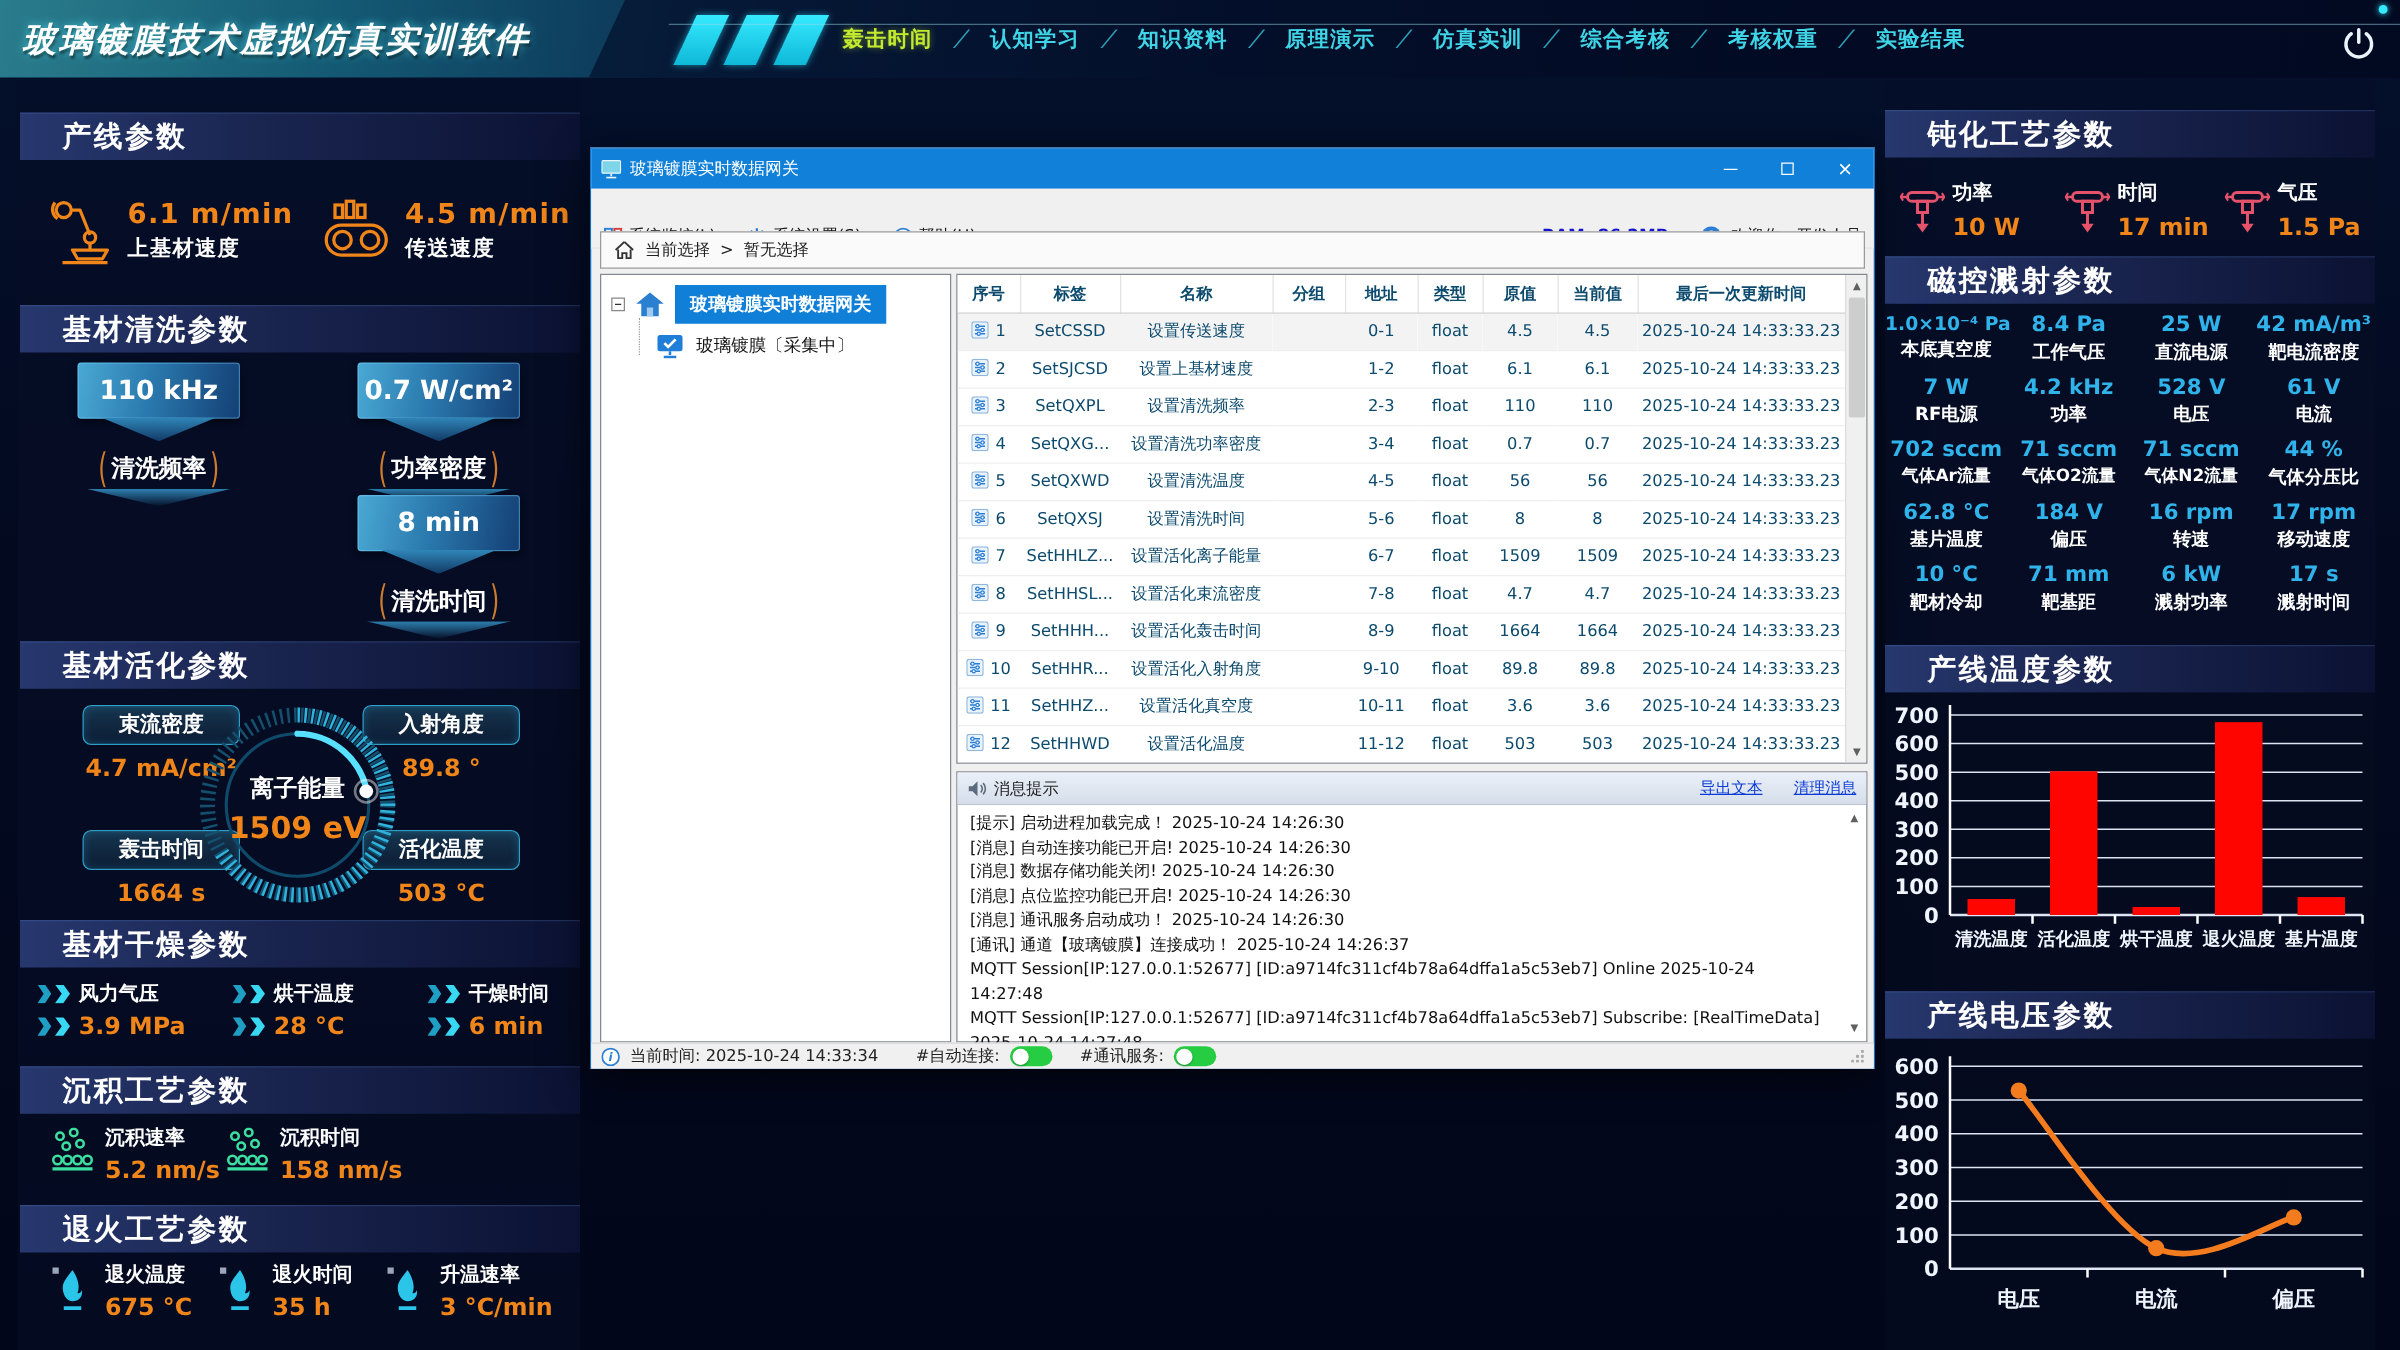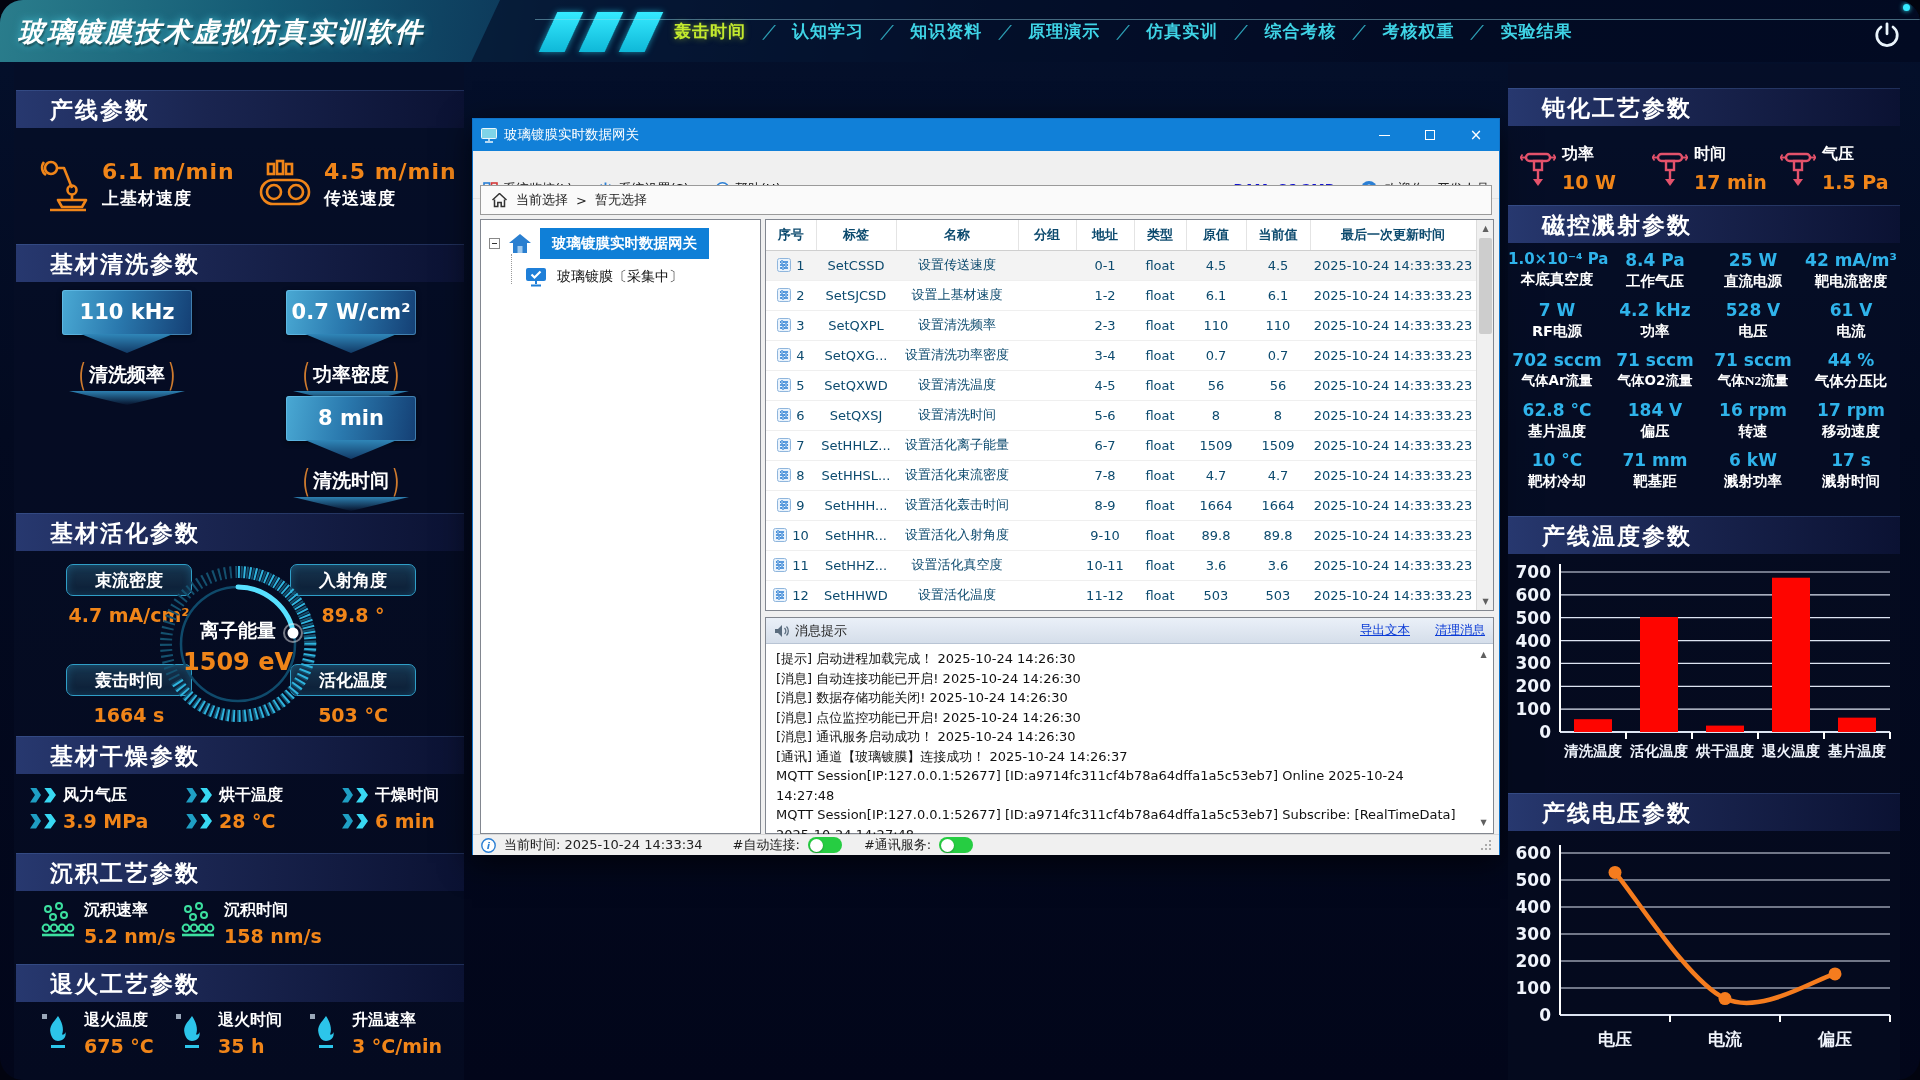--- a/index.html
+++ b/index.html
@@ -1,18 +1,18 @@
 <!DOCTYPE html>
 <html><head>
 <meta charset="utf-8">
 <style>
   html,body{margin:0;padding:0;background:#02040f;}
   *{box-sizing:border-box;font-family:"DejaVu Sans","Liberation Sans",sans-serif;}
   #stage{position:relative;width:1920px;height:1080px;overflow:hidden;
-    background:linear-gradient(180deg,#04102c 0%,#030a20 40%,#02061a 100%);border-radius:23px;}
+    background:linear-gradient(180deg,#04102c 0%,#030a20 40%,#02061a 100%);}
   
   #hdr{position:absolute;left:0;top:0;width:1920px;height:62px;
     background:linear-gradient(100deg,#2a7d8c 0%,#145a74 14%,#0a2c50 32%,#051531 52%,#02091f 75%,#02081c 100%);}
   #hdr .hdr-diag{position:absolute;left:500px;top:0;width:1500px;height:62px;background:#030d27;transform:skewX(-25deg);transform-origin:top left;opacity:.65;}
   #hdr-title{position:absolute;left:18px;top:14px;font-size:27px;font-weight:bold;font-style:italic;color:#fff;
     letter-spacing:2px;text-shadow:0 0 8px rgba(80,220,240,.8),1px 2px 2px rgba(0,0,0,.7);}
   .slash{position:absolute;top:12px;width:26px;height:40px;background:linear-gradient(180deg,#35eaff,#0fb8d8);transform:skewX(-25deg);box-shadow:0 0 6px rgba(40,220,250,.6);}
   #hdr-line{position:absolute;left:535px;top:19px;right:0;height:1px;background:rgba(150,220,235,.45);}
   #main-nav{position:absolute;left:672px;top:0;height:62px;display:flex;align-items:center;}
   .nav-item{font-size:17px;font-weight:bold;color:#3fd4e6;letter-spacing:1px;cursor:pointer;padding:4px 2px;}
@@ -848,21 +848,21 @@
         <div class="sp-cell">
           <div class="v">702 sccm</div>
           <div class="l" style="font-size: 13.5px;">气体Ar流量</div>
         </div>
         <div class="sp-cell">
           <div class="v">71 sccm</div>
           <div class="l" style="font-size: 13.5px;">气体O2流量</div>
         </div>
         <div class="sp-cell">
           <div class="v">71 sccm</div>
-          <div class="l" style="font-size: 13.5px; font-family: Liberation Serif, serif;">气体N2流量</div>
+          <div class="l" style="font-size: 13.5px;">气体N2流量</div>
         </div>
         <div class="sp-cell">
           <div class="v">44 %</div>
           <div class="l">气体分压比</div>
         </div>
         <div class="sp-cell">
           <div class="v">62.8 °C</div>
           <div class="l">基片温度</div>
         </div>
         <div class="sp-cell">

